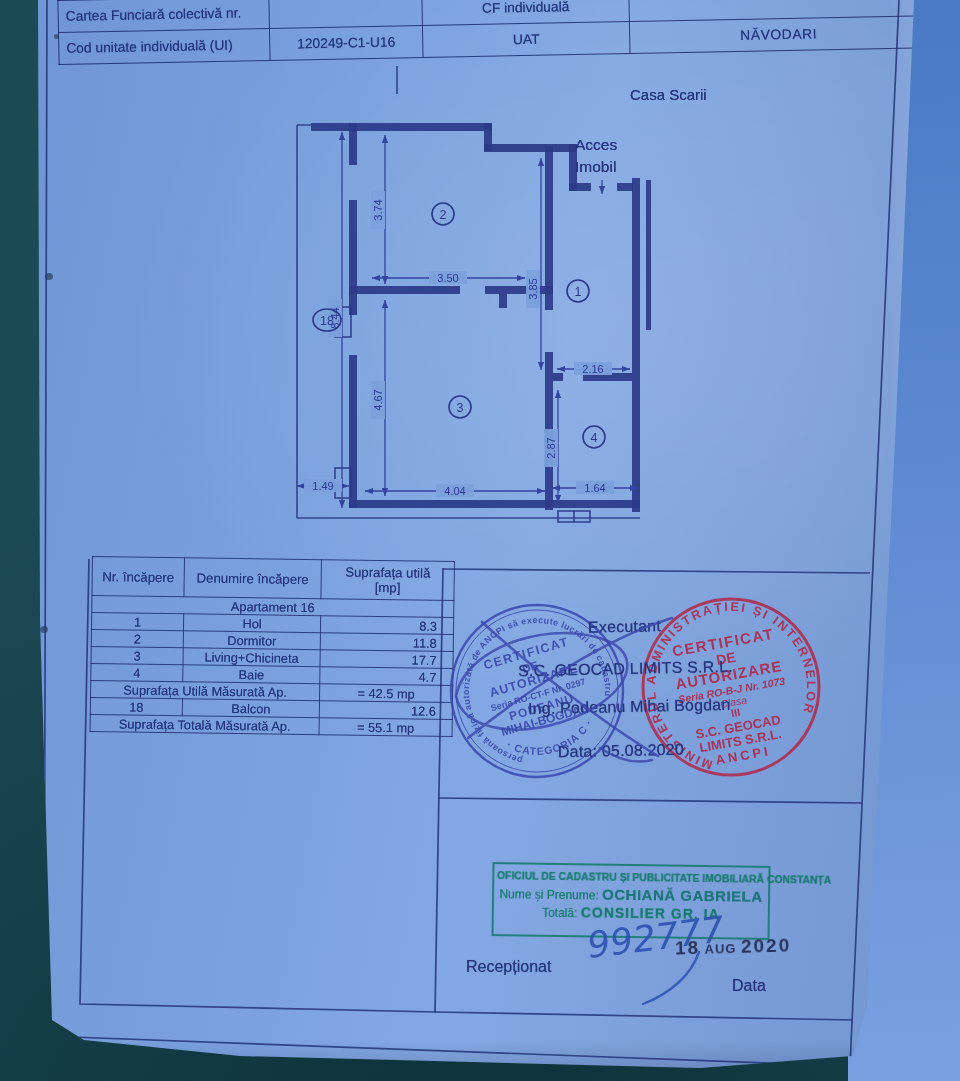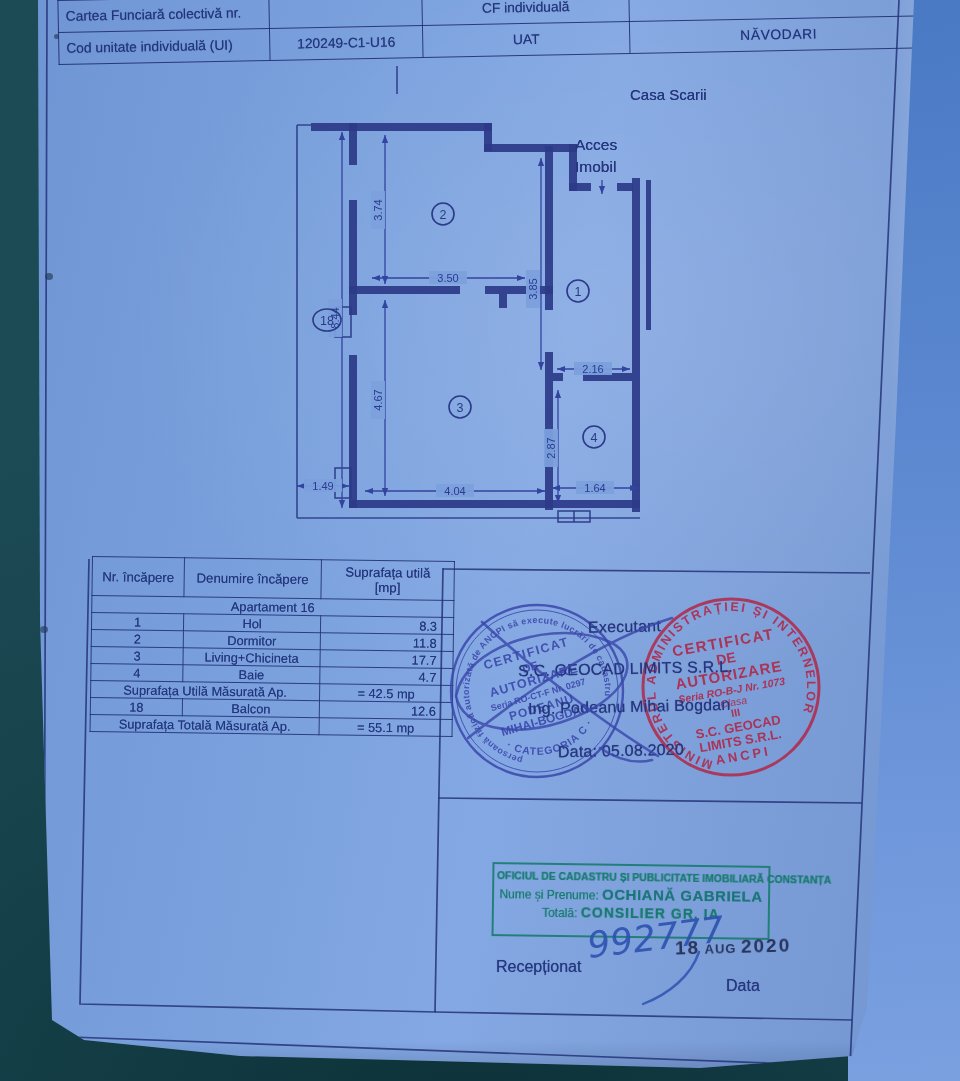--- a/index.html
+++ b/index.html
@@ -60,21 +60,21 @@
   .g1{font-size:10.6px;font-weight:bold;transform:scaleX(.98);white-space:nowrap;}
   .g2{margin-top:3px;font-size:12px;white-space:nowrap;}
   .gname{font-size:15px;font-weight:bold;letter-spacing:.5px;color:#1a7579;}
   .g3{margin-top:2px;font-size:12px;white-space:nowrap;}
   .grole{font-size:14px;font-weight:bold;letter-spacing:1px;}
   .datestamp{position:absolute;left:675px;top:936px;z-index:4;color:#28355f;
     transform:rotate(-1.5deg);white-space:nowrap;filter:blur(.3px);}
   .d-big{font-size:19px;font-weight:bold;letter-spacing:2px;}
   .d-mon{font-size:13px;font-weight:bold;letter-spacing:1px;}
   .recv{position:absolute;font-size:16px;color:#26367e;z-index:4;
-    text-shadow:0 0 .7px rgba(38,54,126,.8);margin-left:30px;}
+    text-shadow:0 0 .7px rgba(38,54,126,.8);}
 </style>
 </head>
 <body>
 
 <div class="right-sheet"></div>
 
 <div class="paper">
 
   <div class="hole" style="left:54px;top:34px;width:5px;height:5px;"></div>
   <div class="hole" style="left:45px;top:273px;width:8px;height:7px;"></div>
@@ -349,15 +349,15 @@
     <path d="M116,40 C108,64 86,82 60,92" fill="none" stroke="#2d52b0" stroke-width="2.4" stroke-linecap="round" opacity=".85"></path>
   </svg>
 
   <div class="datestamp">
     <span class="d-big">18</span>
     <span class="d-mon">AUG</span>
     <span class="d-big">2020</span>
   </div>
 
   <div class="recv" style="left:466px;top:958px;">Recepționat</div>
-  <div class="recv" style="left:696px;top:977px;text-align:right;">Data</div>
+  <div class="recv" style="left:732px;top:977px;text-align:right;">Data</div>
 
 </div>
 
 </body></html>

